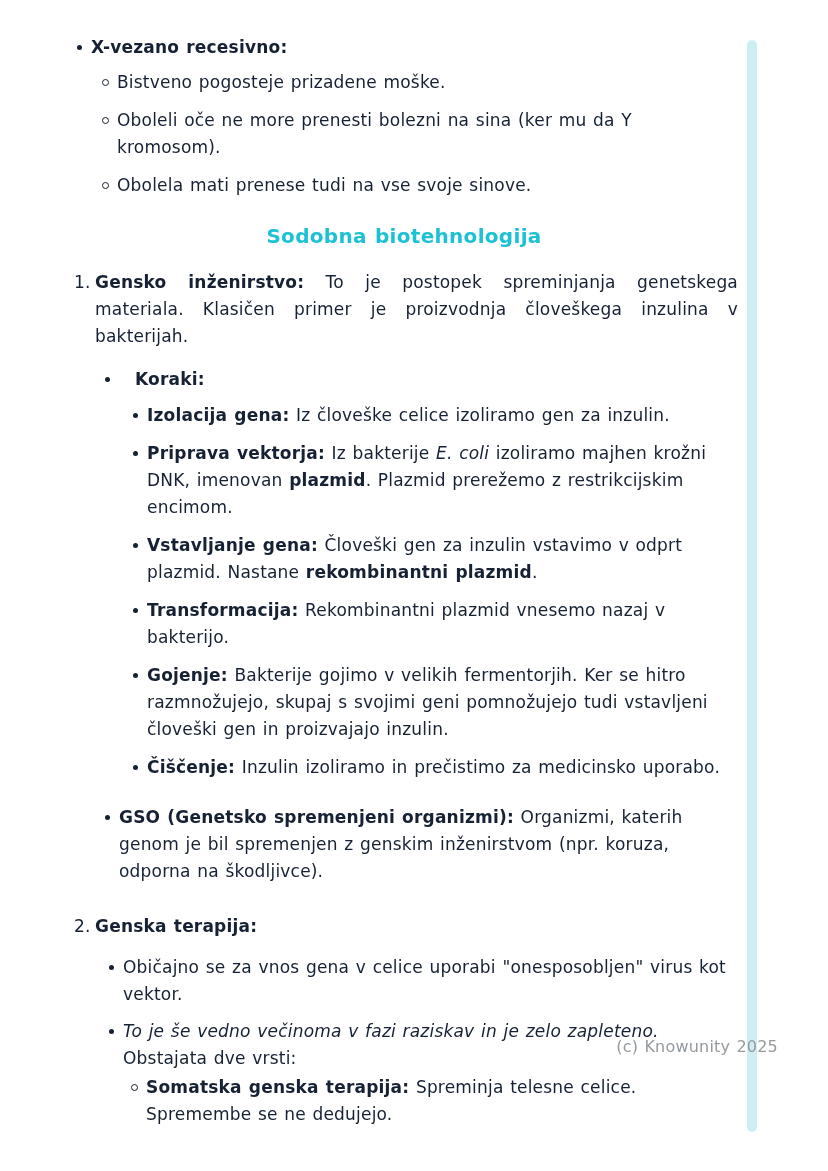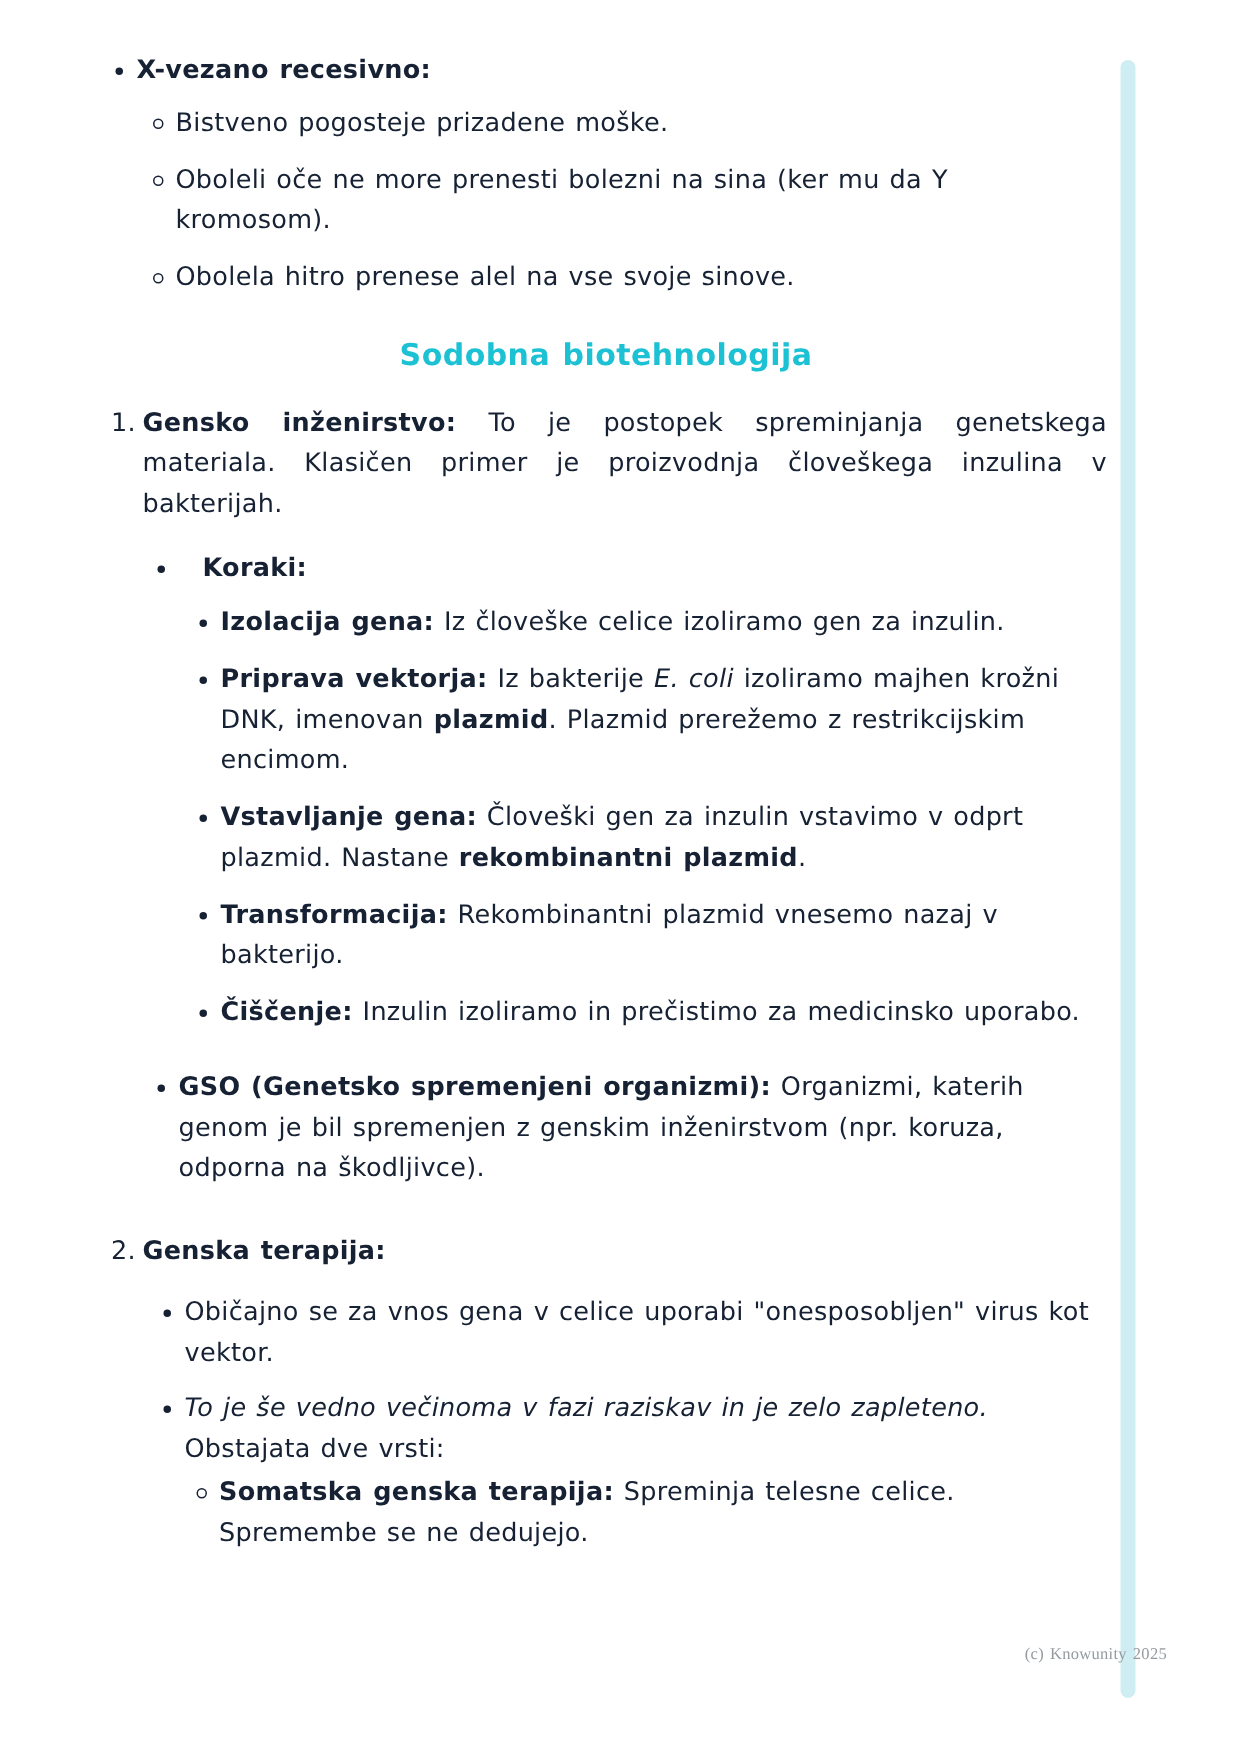--- a/index.html
+++ b/index.html
@@ -47,24 +47,23 @@
   .justify{text-align:justify}
   .l2{margin-left:9px;margin-bottom:12px}
   .koraki-label{margin:0 16px 9px}
   .steps{margin-left:13px;margin-top:3px}
   .steps .li{margin-bottom:11px}
   .lead-line{margin:0 0 14px}
   .points{margin-left:13px}
   .points > .li{margin-bottom:10px}
   .subwrap{margin-left:8px;margin-top:2px}
   .footer{
-    position:absolute;right:50px;top:1096px;z-index:2;
-    font-size:11px;line-height:14px;letter-spacing:.2px;
+    position:absolute;right:50px;top:1040px;z-index:2;
+    font-size:16px;line-height:14px;letter-spacing:.2px;
     color:var(--muted,#959a9e);
-    font-family:Liberation Serif, serif;
   }
 </style>
 </head>
 <body>
 
 <div class="stripe"></div>
 
 <main class="content">
 
   <div class="li xsec">
@@ -75,21 +74,21 @@
         <div class="li">
           <span class="mk circle"></span>
           <p class="txt">Bistveno pogosteje prizadene moške.</p>
         </div>
         <div class="li">
           <span class="mk circle"></span>
           <p class="txt">Oboleli oče ne more prenesti bolezni na sina (ker mu da Y kromosom).</p>
         </div>
         <div class="li">
           <span class="mk circle"></span>
-          <p class="txt">Obolela hitro prenese alel na vse svoje sinove.</p>
+          <p class="txt">Obolela mati prenese tudi na vse svoje sinove.</p>
         </div>
       </div>
     </div>
   </div>
 
   <h2 class="heading">Sodobna biotehnologija</h2>
 
   <div class="li numitem">
     <span class="mk num">1.</span>
     <div class="body">
@@ -123,20 +122,25 @@
                 <span>Človeški gen za inzulin vstavimo v odprt plazmid. Nastane</span>
                 <span class="b">rekombinantni plazmid</span><span>.</span></p>
             </div>
 
             <div class="li">
               <span class="mk dot"></span>
               <p class="txt"><span class="b">Transformacija:</span>
                 <span>Rekombinantni plazmid vnesemo nazaj v bakterijo.</span></p>
             </div>
 
+            <div class="li">
+              <span class="mk dot"></span>
+              <p class="txt"><span class="b">Gojenje:</span>
+                <span>Bakterije gojimo v velikih fermentorjih. Ker se hitro razmnožujejo, skupaj s svojimi geni pomnožujejo tudi vstavljeni človeški gen in proizvajajo inzulin.</span></p>
+            </div>
 
             <div class="li">
               <span class="mk dot"></span>
               <p class="txt"><span class="b">Čiščenje:</span>
                 <span>Inzulin izoliramo in prečistimo za medicinsko uporabo.</span></p>
             </div>
 
           </div>
         </div>
       </div>

